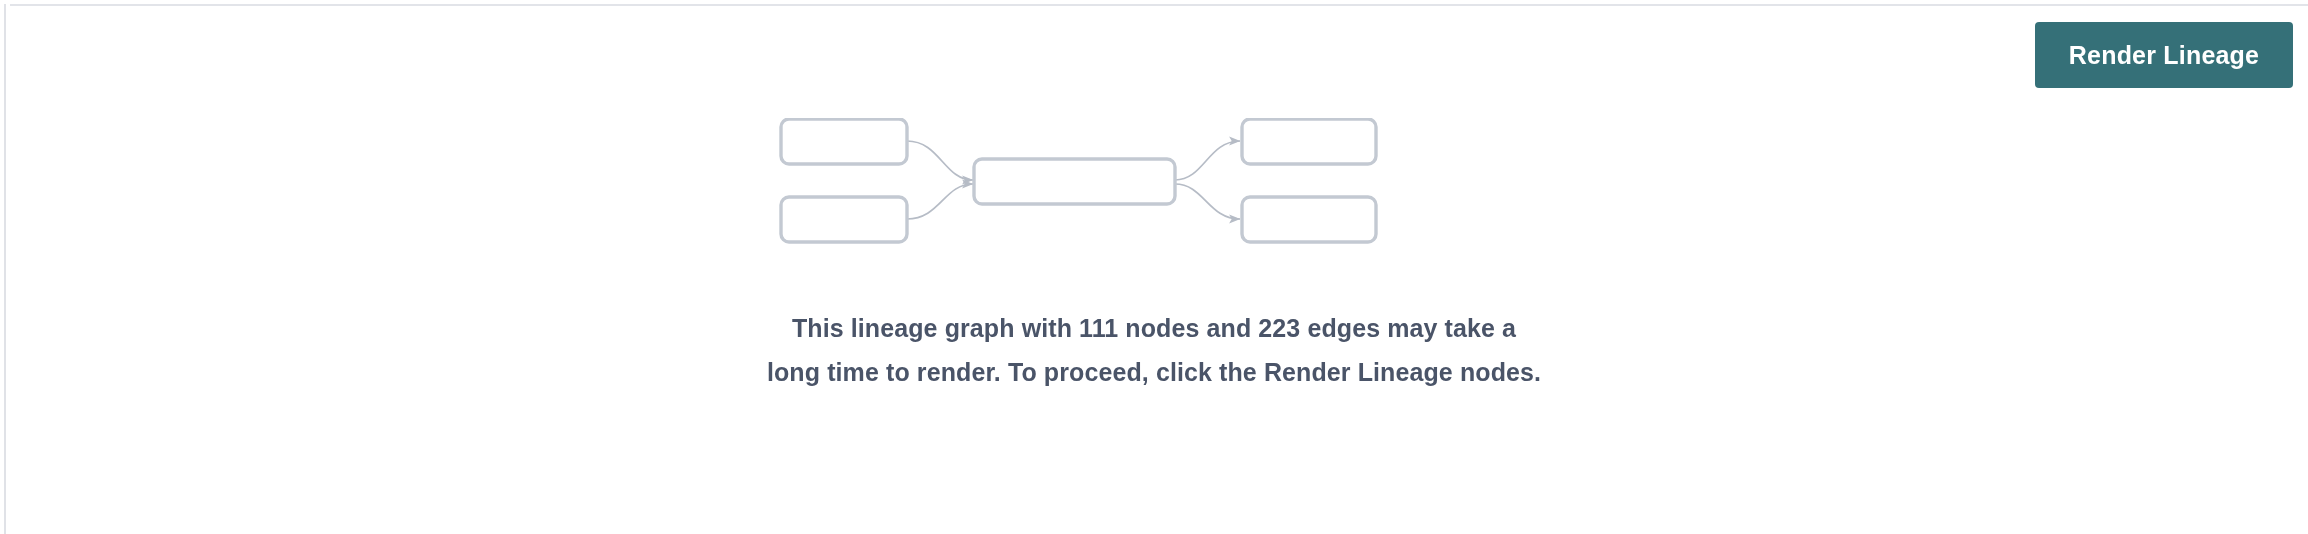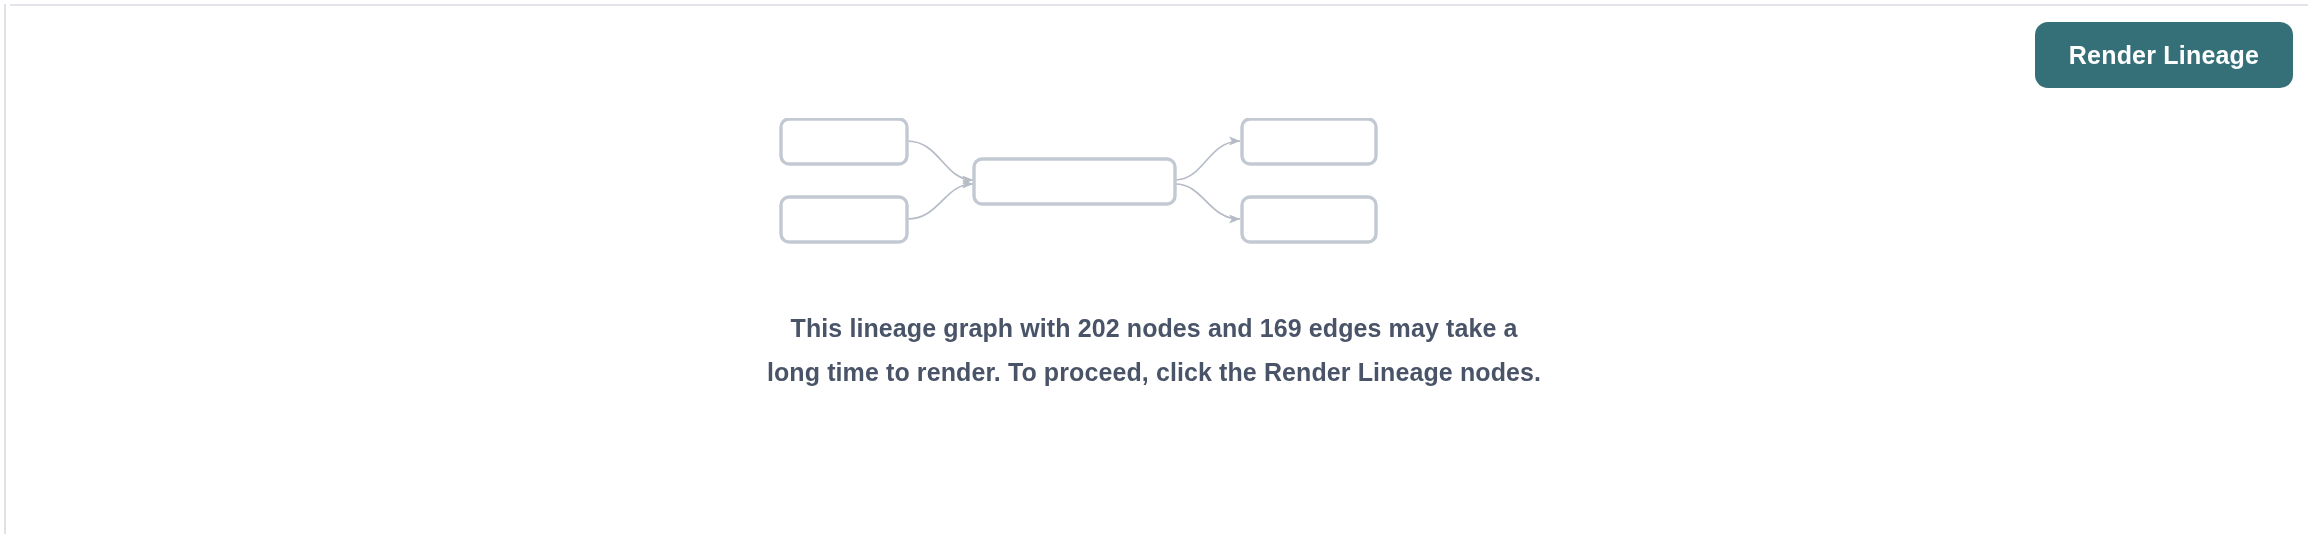--- a/index.html
+++ b/index.html
@@ -43,21 +43,21 @@
   
   .render-btn {
     position: absolute;
     left: 2035px;
     top: 22px;
     width: 258px;
     height: 66px;
     background: #357078;
     color: #ffffff;
     border: none;
-    border-radius: 13px;
+    border-radius: 4px;
     font-family: "Liberation Sans", sans-serif;
     font-size: 25px;
     font-weight: bold;
     letter-spacing: 0.2px;
     cursor: pointer;
     display: flex;
     align-items: center;
     justify-content: center;
     padding: 0;
     box-sizing: border-box;
@@ -127,19 +127,19 @@
       <g fill="#ffffff" stroke="#c3c9d2" stroke-width="3.4">
         <rect x="77" y="1" width="126" height="45" rx="8"></rect>
         <rect x="77" y="79" width="126" height="45" rx="8"></rect>
         <rect x="270" y="41" width="201" height="45" rx="8"></rect>
         <rect x="538" y="1" width="134" height="45" rx="8"></rect>
         <rect x="538" y="79" width="134" height="45" rx="8"></rect>
       </g>
     </svg>
 
     <div class="message">
-      <span>This lineage graph with 202 nodes and 169 edges may take</span>
+      <span>This lineage graph with 111 nodes and 223 edges may take</span>
       <span>a long time to render. To proceed, click the Render Lineage</span>
       <span>nodes.</span>
     </div>
 
   </div>
 </div>
 
 </body></html>

